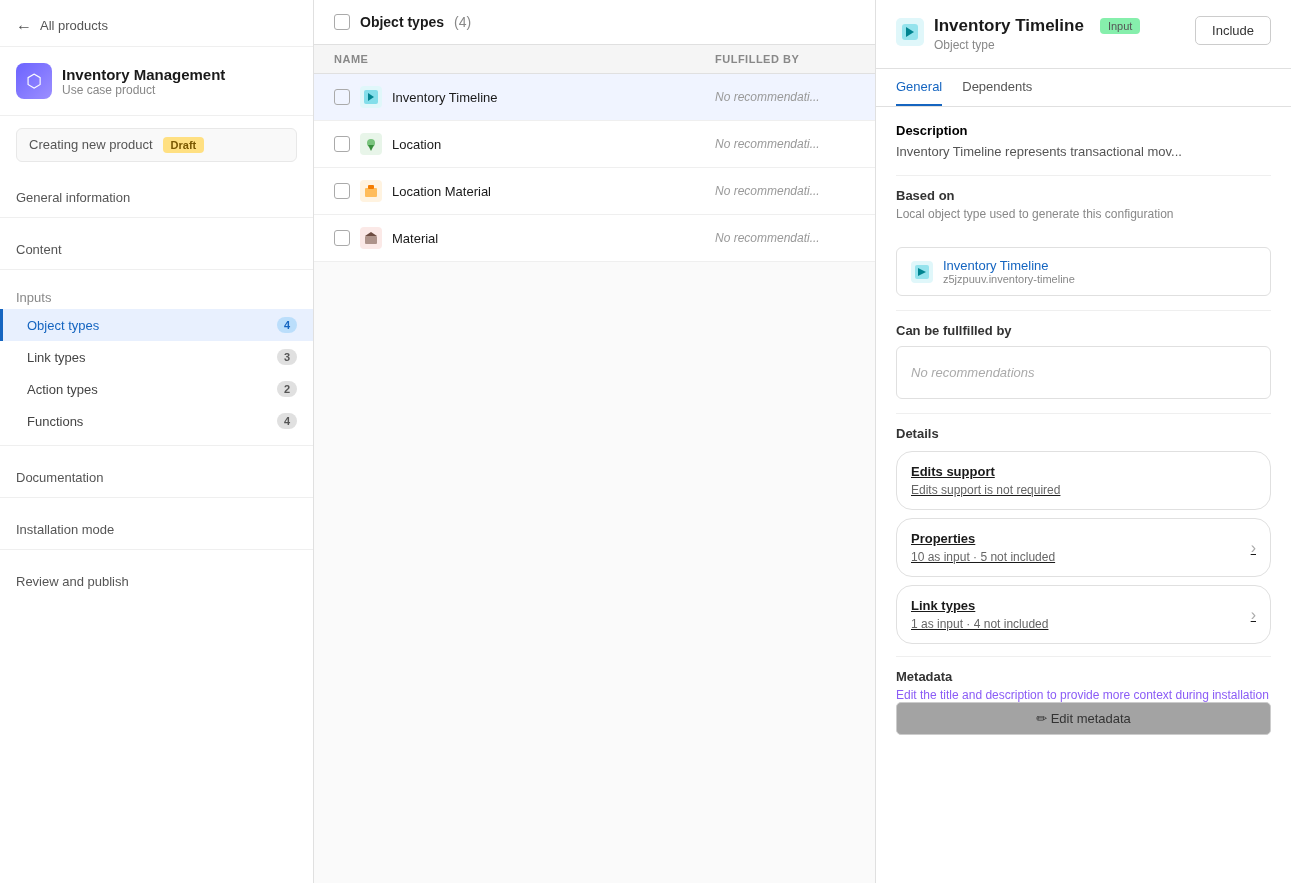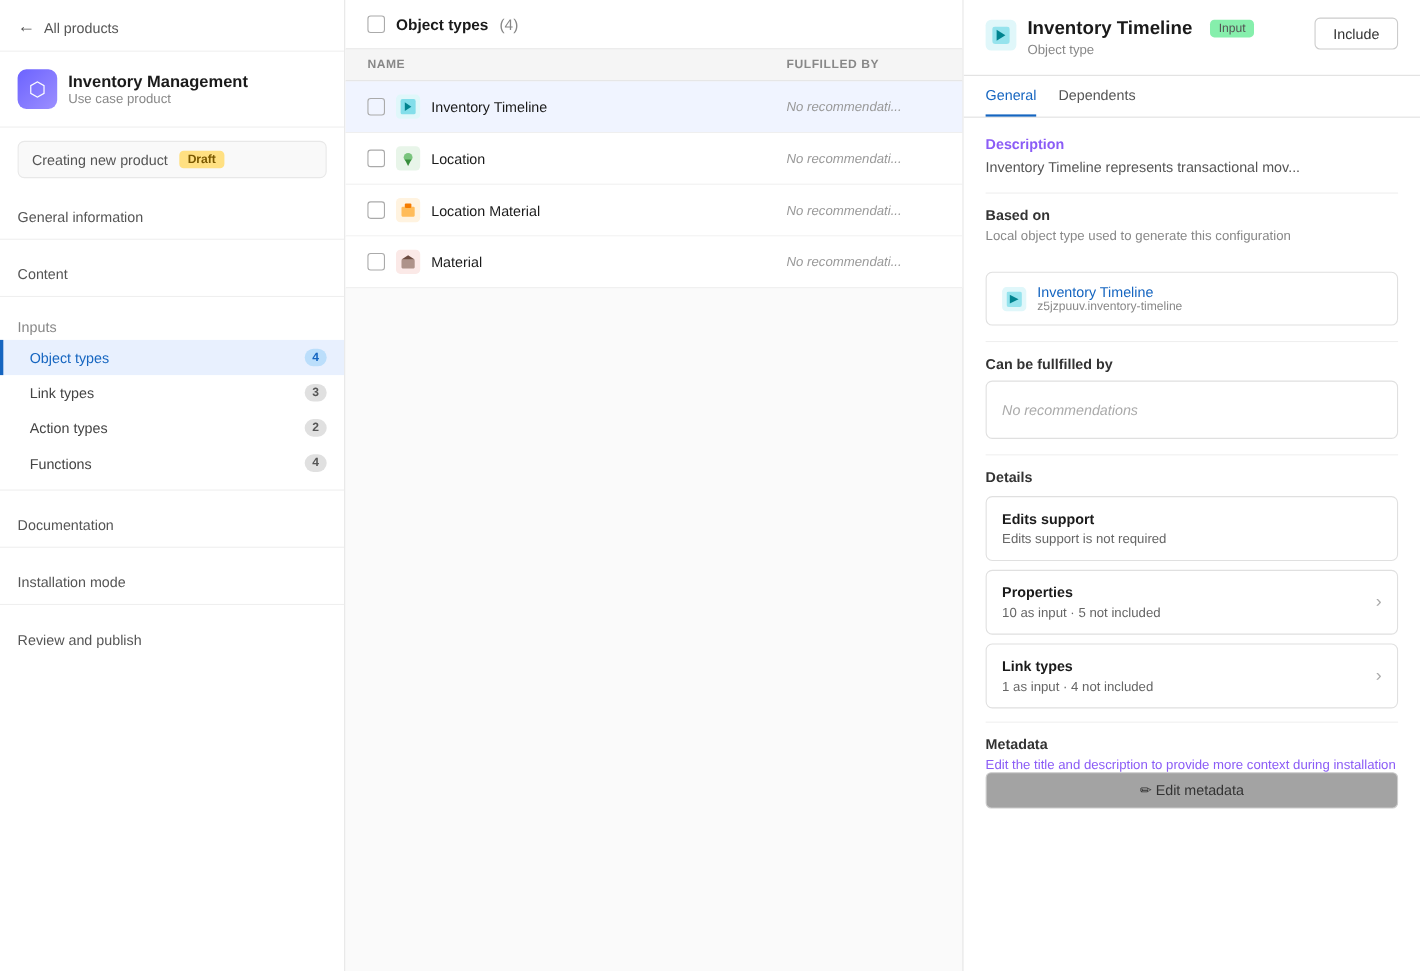--- a/index.html
+++ b/index.html
@@ -6,21 +6,21 @@
     body { font-family: -apple-system, BlinkMacSystemFont, 'Segoe UI', sans-serif; font-size: 14px; color: #1a1a1a; background: #f5f5f5; display: flex; height: 883px; overflow: hidden; }
 
     
     .sidebar { width: 314px; background: #fff; border-right: 1px solid #e0e0e0; display: flex; flex-direction: column; flex-shrink: 0; height: 100%; overflow-y: auto; }
     .back-nav { padding: 16px 16px 12px; display: flex; align-items: center; gap: 8px; cursor: pointer; color: #555; font-size: 13px; border-bottom: 1px solid #efefef; }
     .back-arrow { font-size: 16px; }
     .product-header { padding: 16px; display: flex; align-items: center; gap: 10px; border-bottom: 1px solid #efefef; }
     .product-icon { width: 36px; height: 36px; background: linear-gradient(135deg, #6c63ff, #9c8fff); border-radius: 8px; display: flex; align-items: center; justify-content: center; color: #fff; font-size: 18px; }
     .product-title { font-size: 15px; font-weight: 600; }
     .product-subtitle { font-size: 12px; color: #888; }
-    .creating-bar { margin: 12px 16px; padding: 8px 12px; background: #f9f9f9; border: 1px solid #e8e8e8; border-radius: 6px; display: flex; align-items: center; gap: 10px; font-size: 13px; color: #555; }
+    .creating-bar { margin: 12px 16px; padding: 8px 12px; background: #f9f9f9; border: 1px solid #e8e8e8; border-radius: 6px; display: flex; gap: 10px; font-size: 13px; color: #555; }
     .draft-badge { background: #ffe082; color: #7a5800; font-size: 11px; font-weight: 600; padding: 2px 8px; border-radius: 4px; }
     .nav-section { padding: 16px 16px 4px; font-size: 13px; color: #555; cursor: pointer; }
     .nav-inputs-header { padding: 12px 16px 4px; font-size: 13px; color: #888; font-weight: 500; }
     .nav-item { display: flex; align-items: center; justify-content: space-between; padding: 8px 16px 8px 24px; cursor: pointer; font-size: 13px; color: #444; border-left: 3px solid transparent; }
     .nav-item.active { color: #1565c0; background: #e8f0fe; border-left: 3px solid #1565c0; font-weight: 500; }
     .nav-badge { background: #e0e0e0; color: #555; font-size: 11px; font-weight: 600; padding: 2px 7px; border-radius: 10px; }
     .nav-item.active .nav-badge { background: #bbdefb; color: #1565c0; }
     .divider { height: 1px; background: #efefef; margin: 8px 0; }
 
     
@@ -49,33 +49,33 @@
     .right-title-area { display: flex; align-items: flex-start; gap: 10px; }
     .right-icon { width: 28px; height: 28px; border-radius: 5px; background: #e0f7fa; display: flex; align-items: center; justify-content: center; font-size: 14px; flex-shrink: 0; margin-top: 2px; }
     .right-name { font-size: 17px; font-weight: 700; }
     .right-type-badge { font-size: 11px; color: #555; background: #86efac; padding: 2px 8px; border-radius: 4px; margin-left: 8px; vertical-align: middle; }
     .right-subtype { font-size: 12px; color: #888; margin-top: 2px; }
     .include-btn { border: 1px solid #ccc; background: #fff; padding: 6px 16px; border-radius: 5px; font-size: 13px; font-weight: 500; cursor: pointer; color: #333; white-space: nowrap; }
     .right-tabs { display: flex; border-bottom: 1px solid #e0e0e0; padding: 0 20px; }
     .tab { padding: 10px 0; margin-right: 20px; font-size: 13px; cursor: pointer; color: #555; border-bottom: 2px solid transparent; }
     .tab.active { color: #1565c0; border-bottom: 2px solid #1565c0; font-weight: 500; }
     .right-content { padding: 16px 20px; flex: 1; }
-    .section-label { font-size: 13px; font-weight: 600; color: #8b5cf6; margin-bottom: 6px; }
+    .section-label { font-size: 13px; font-weight: 600; color: #000000; margin-bottom: 6px; }
     .section-text { font-size: 13px; color: #555; margin-bottom: 16px; }
     .hr { height: 1px; background: #efefef; margin: 12px 0; }
     .based-on-label { font-size: 13px; font-weight: 600; color: #333; margin-bottom: 4px; }
     .based-on-sub { font-size: 12px; color: #888; margin-bottom: 26px; }
     .based-on-box { border: 1px solid #e0e0e0; border-radius: 6px; padding: 10px 14px; display: flex; align-items: center; gap: 10px; margin-bottom: 14px; }
     .based-on-icon { width: 22px; height: 22px; border-radius: 4px; background: #e0f7fa; display: flex; align-items: center; justify-content: center; font-size: 12px; flex-shrink: 0; }
     .based-on-name { font-size: 13px; color: #1565c0; font-weight: 500; cursor: pointer; }
     .based-on-id { font-size: 11px; color: #888; }
     .can-be-label { font-size: 13px; font-weight: 600; color: #333; margin-bottom: 8px; }
     .no-rec-box { border: 1px solid #e0e0e0; border-radius: 6px; padding: 18px 14px; font-size: 13px; color: #aaa; font-style: italic; margin-bottom: 14px; }
     .details-label { font-size: 13px; font-weight: 600; color: #333; margin-bottom: 10px; }
-    .detail-card { border: 1px solid #e0e0e0; border-radius: 6px; padding: 12px 14px; margin-bottom: 8px; }
+    .detail-card { border: 1px solid #e0e0e0; border-radius: 16px; padding: 12px 14px; margin-bottom: 8px; text-decoration: underline; }
     .detail-card-title { font-size: 13px; font-weight: 600; margin-bottom: 4px; }
     .detail-card-text { font-size: 12px; color: #666; }
     .detail-card-arrow { display: flex; align-items: center; justify-content: space-between; cursor: pointer; }
     .arrow-right { color: #aaa; font-size: 16px; }
     .metadata-label { font-size: 13px; font-weight: 600; color: #333; margin-bottom: 4px; }
     .metadata-sub { font-size: 12px; color: #8b5cf6; }
     .edit-btn { border: 1px solid #ccc; background: #a3a3a3; padding: 8px; border-radius: 5px; font-size: 13px; cursor: pointer; color: #333; width: 100%; display: flex; align-items: center; justify-content: center; gap: 6px; }
   </style>
 </head>
 <body>

